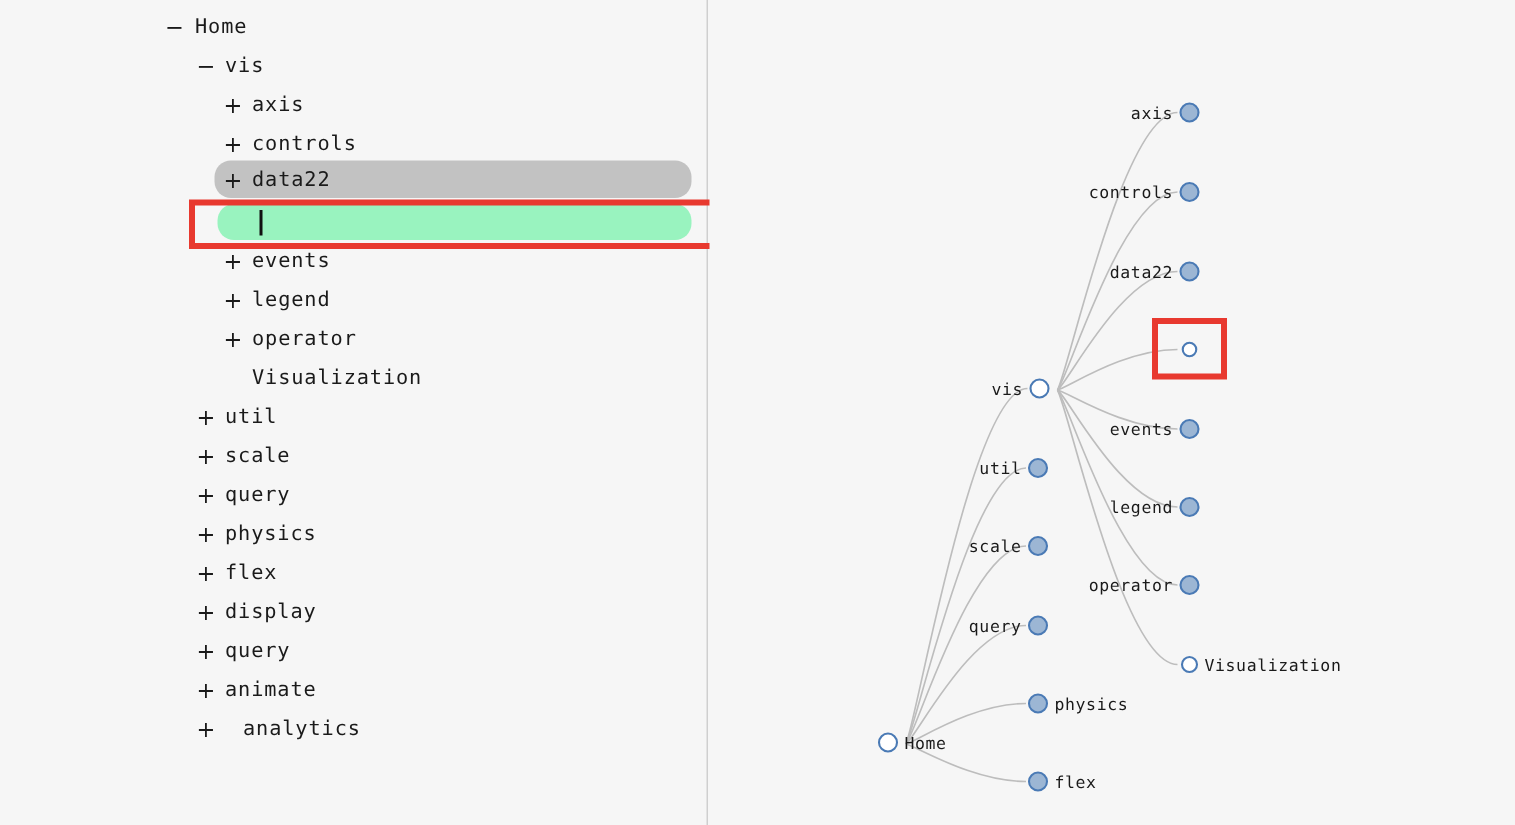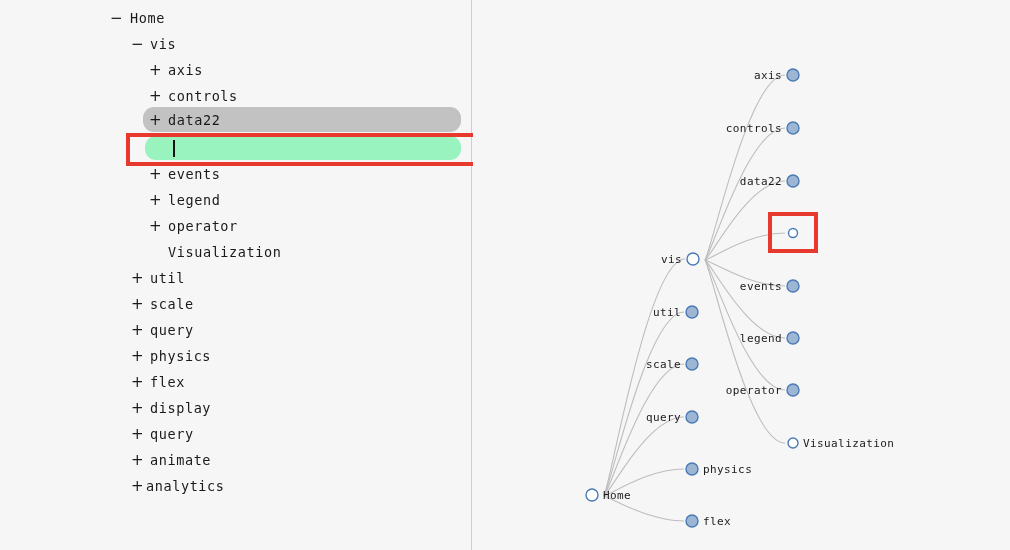--- a/index.html
+++ b/index.html
@@ -203,21 +203,21 @@
       <div class="tree-row" style="top: 421px;">
         <span class="toggle" style="left: 131px; top: 7px;">+</span>
         <span class="node-label" style="left: 150px;">query</span>
       </div>
       <div class="tree-row" style="top: 447px;">
         <span class="toggle" style="left: 131px; top: 7px;">+</span>
         <span class="node-label" style="left: 150px;">animate</span>
       </div>
       <div class="tree-row" style="top: 473px;">
         <span class="toggle" style="left: 131px; top: 7px;">+</span>
-        <span class="node-label" style="left: 146px;">analytics</span>
+        <span class="node-label" style="left: 162px;">analytics</span>
       </div>
     </div>
 
   <div id="edit-field-wrap">
     <span id="edit-caret"></span>
     <span id="edit-text" placeholder=""></span>
   </div>
 
   <div id="tree-annotation-rect"></div>
 </div>

